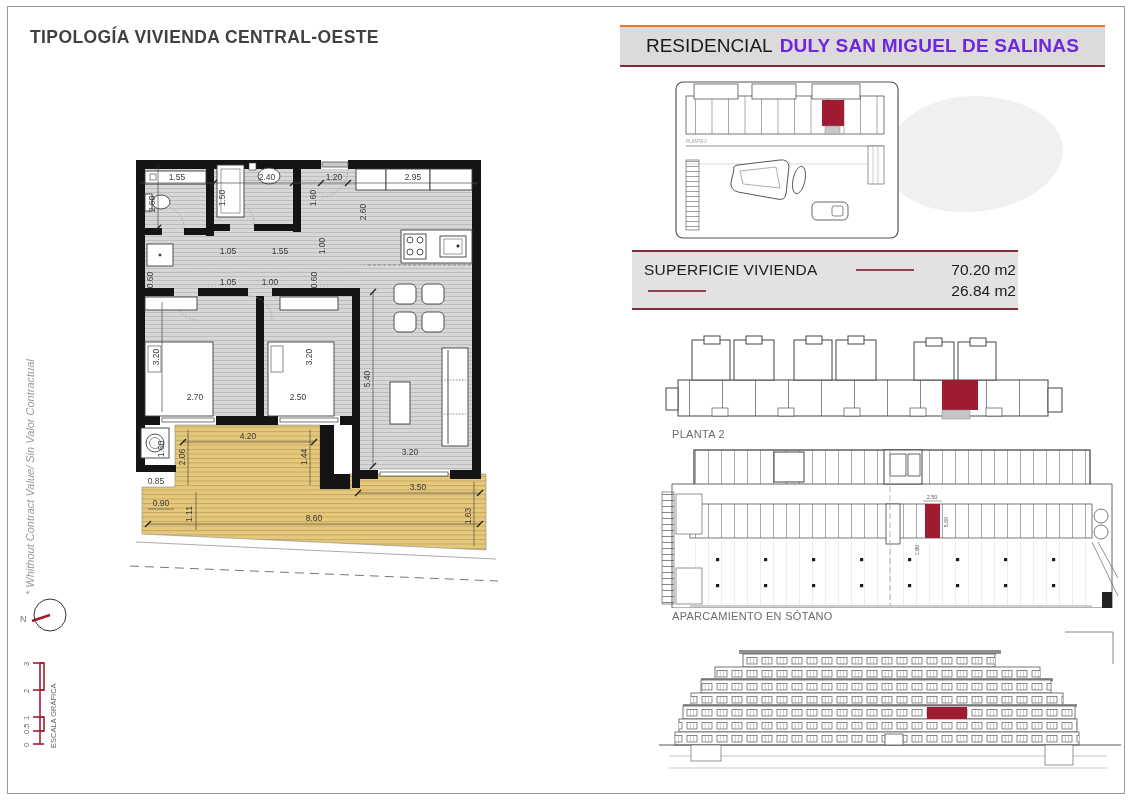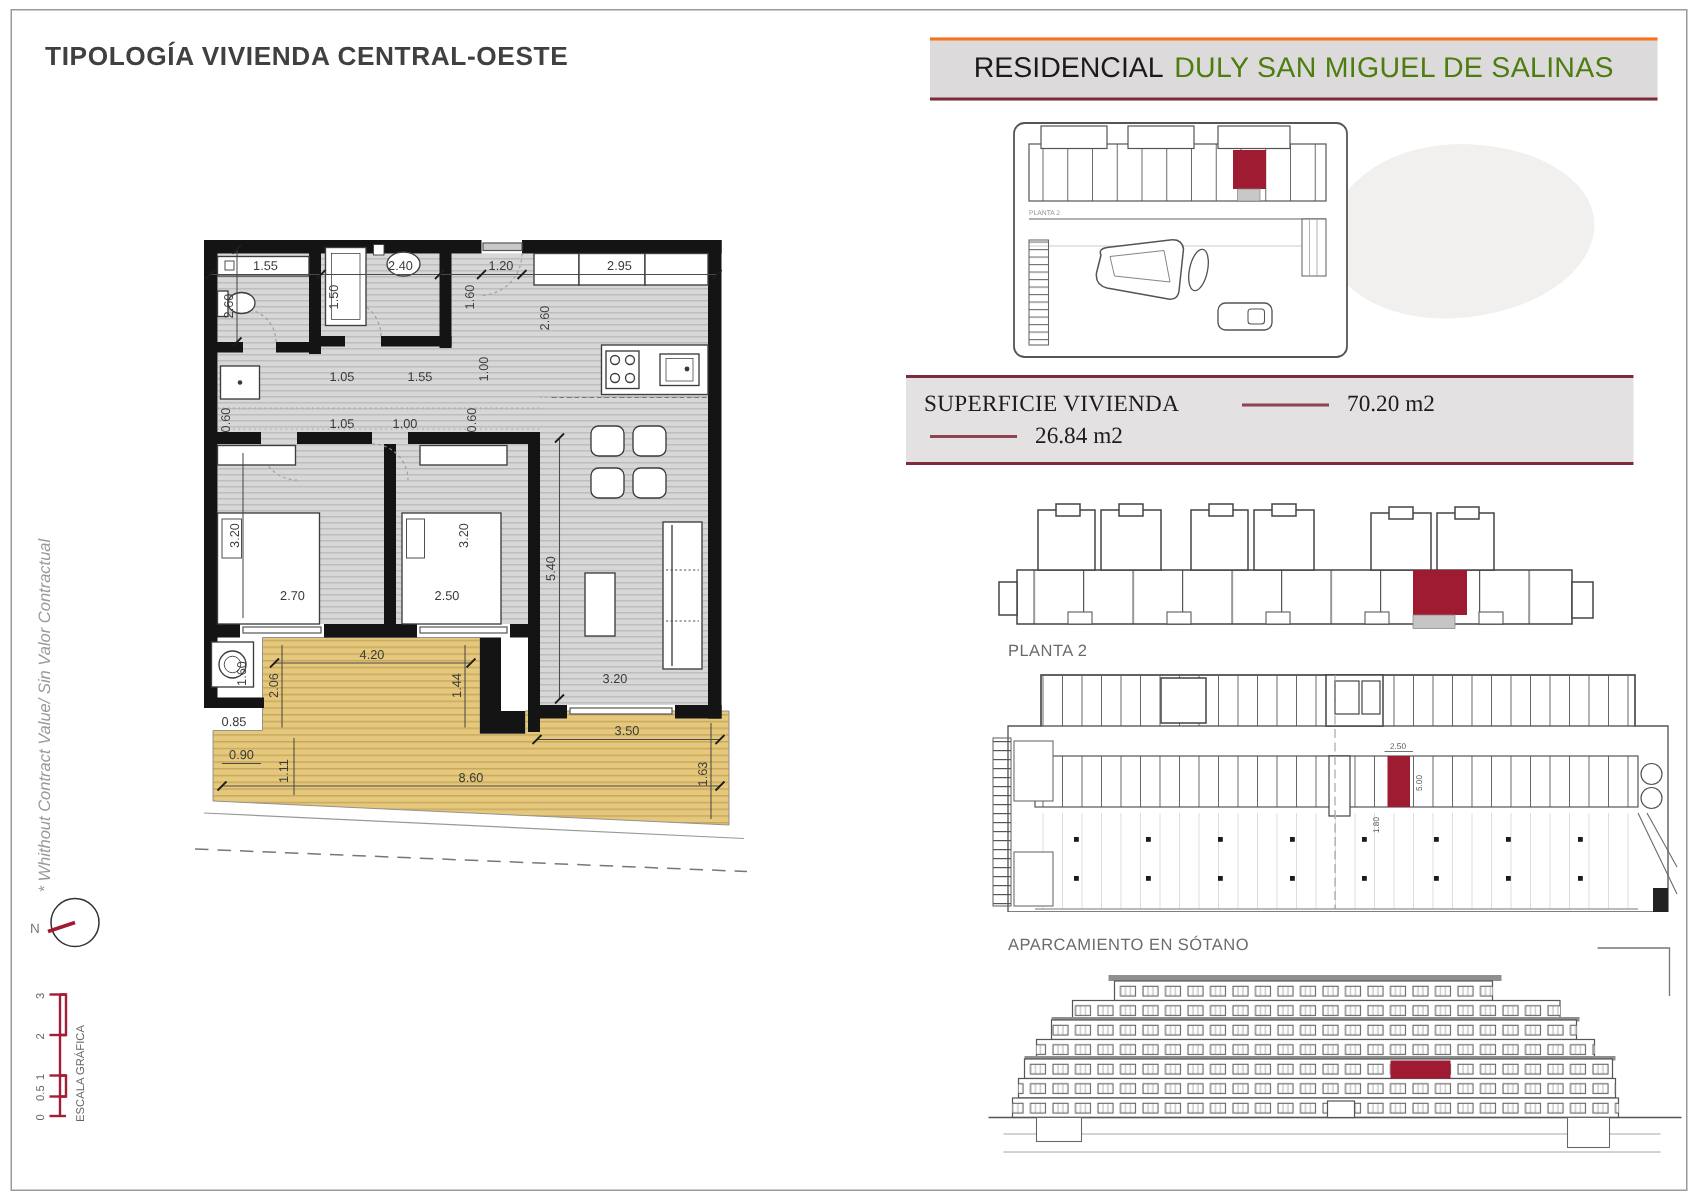--- a/index.html
+++ b/index.html
@@ -5,30 +5,30 @@
   html,body{margin:0;padding:0;background:#fff;}
   .page{position:relative;width:1132px;height:800px;background:#ffffff;overflow:hidden;
         font-family:"Liberation Sans",sans-serif;}
   .frame{position:absolute;left:7px;top:6px;width:1116px;height:786px;border:1px solid #9a9a9a;}
   .title{position:absolute;left:30px;top:27px;font-size:17.5px;font-weight:600;color:#404040;letter-spacing:.4px;}
   .side-note{position:absolute;left:24px;top:345px;height:250px;writing-mode:vertical-rl;transform:rotate(180deg);
              font-style:italic;font-size:11px;color:#9a9a9a;white-space:nowrap;}
   .header-bar{position:absolute;left:620px;top:25px;width:485px;height:38px;background:#dcdada;
               border-top:2px solid #f97316;border-bottom:2px solid #7d2c3a;
               display:flex;align-items:center;justify-content:center;font-size:19px;color:#1a1a1a;}
-  .header-bar .bold{font-weight:400;color:#4d7c0f;margin-left:7px;letter-spacing:.2px;}
+  .header-bar .bold{font-weight:700;color:#6d28d9;margin-left:7px;letter-spacing:.2px;}
   .blob{position:absolute;left:885px;top:96px;width:178px;height:116px;background:#f2f0ee;
         border-radius:48% 52% 55% 45% / 55% 48% 52% 45%;transform:rotate(-2deg);}
-  .summary{position:absolute;left:604px;top:250px;width:485px;height:56px;display:flex;
-           border-top:2px solid #7d2c3a;border-bottom:2px solid #7d2c3a;font-family:Liberation Serif, serif;}
+  .summary{position:absolute;left:632px;top:250px;width:386px;height:56px;display:flex;
+           border-top:2px solid #7d2c3a;border-bottom:2px solid #7d2c3a;}
   .summary .left{flex:1;background:#e3e1e1;padding:5px 0 5px 12px;display:flex;flex-direction:column;justify-content:center;gap:3px;}
   .sumrow{display:flex;align-items:center;font-size:15.5px;color:#1c1c1c;}
   .sumrow .lbl{width:208px;letter-spacing:.2px;}
   .sumrow .dash{width:58px;border-top:2px solid #8e4350;margin:0 12px 0 4px;}
-  .sumrow .val{flex:1;text-align:left;padding-right:25px;font-weight:500;}
+  .sumrow .val{flex:1;text-align:right;padding-right:2px;font-weight:500;}
   .summary .right{width:152px;background:#7e7c7c;color:#f4f3f3;display:flex;flex-direction:column;
                   align-items:center;justify-content:center;font-size:15.5px;line-height:1.45;letter-spacing:.2px;}
   .draw-label{position:absolute;font-size:11px;color:#6b6b6b;letter-spacing:.3px;}
   svg text{font-family:"Liberation Sans",sans-serif;}
   .dim{font-size:8.5px;fill:#3a3a3a;}
   .tiny{font-size:5.5px;fill:#555;}
 </style>
 </head>
 <body>
 
@@ -379,21 +379,21 @@
     <line x1="442" y1="96" x2="462" y2="132" stroke="#666" stroke-width="0.7"></line>
     <rect x="446" y="146" width="10" height="16" fill="#222"></rect>
     <rect x="269" y="58" width="15" height="34" fill="#9e1b31"></rect>
     <g>
       <text class="tiny" x="276" y="53" text-anchor="middle">2.50</text>
       <text class="tiny" x="292" y="76" text-anchor="middle" transform="rotate(-90 292 76)">5.00</text>
       <text class="tiny" x="263" y="104" text-anchor="middle" transform="rotate(-90 263 104)">1.80</text>
       <line x1="267" y1="55" x2="286" y2="55" stroke="#444" stroke-width="0.5"></line>
     </g>
   </svg>
-  <div class="draw-label" style="left:672px;top:624px">APARCAMIENTO EN SÓTANO</div>
+  <div class="draw-label" style="left:672px;top:610px">APARCAMIENTO EN SÓTANO</div>
 
   <svg style="position:absolute;left:655px;top:628px" width="470" height="165" viewBox="0 0 470 165">
     <defs>
       <pattern id="elW" width="15" height="13" patternUnits="userSpaceOnUse">
         <rect x="2" y="3.5" width="10" height="6.5" fill="#fff" stroke="#5a5a5a" stroke-width="0.7"></rect>
         <line x1="5.3" y1="3.5" x2="5.3" y2="10" stroke="#777" stroke-width="0.4"></line>
         <line x1="8.6" y1="3.5" x2="8.6" y2="10" stroke="#777" stroke-width="0.4"></line>
       </pattern>
     </defs>
     <polyline points="410,4 458,4 458,36" fill="none" stroke="#777" stroke-width="0.9"></polyline>

